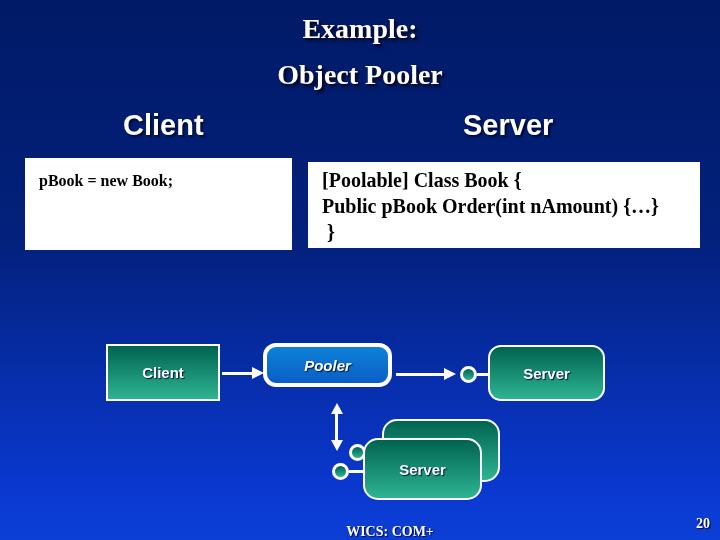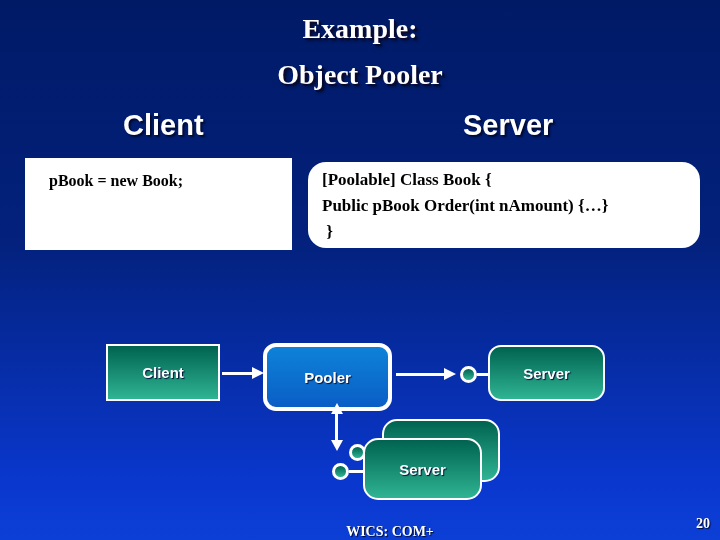--- a/index.html
+++ b/index.html
@@ -16,33 +16,34 @@
   .col-hdr {
     position:absolute; color:#ffffff; font-weight:bold; font-size:29px;
     text-shadow:2px 2px 2px #000a30;
   }
   .hdr-client { left:123px; top:109px; }
   .hdr-server { left:463px; top:109px; }
   .codebox {
     position:absolute; background:var(--code-bg,#ffffff); color:var(--code-text,#000000);
     font-family:"Liberation Serif", serif; font-weight:bold; box-sizing:border-box;
   }
-  .codebox-client { left:25px; top:158px; width:267px; height:92px; padding:10px 24px; font-size:16px; line-height:26px; }
-  .codebox-server { left:308px; top:162px; width:392px; height:86px; padding:5px 14px; font-size:17px; line-height:26px;border-radius:18px; }
+  .codebox-client { left:25px; top:158px; width:267px; height:92px; padding:10px 14px; font-size:16px; line-height:26px; }
+  .codebox-server { left:308px; top:162px; width:392px; height:86px; padding:5px 14px; font-size:20px; line-height:26px; }
   .code-line { white-space:pre; }
   .dbox {
     position:absolute; display:flex; align-items:center; justify-content:center;
     color:#ffffff; font-weight:bold; font-size:15px; text-shadow:1px 1px 1px #00123a;
     box-sizing:border-box; border:2px solid #ffffff;
     background: linear-gradient(180deg, var(--green-dark,#006350) 0%, var(--green-light,#2fb493) 100%);
   }
   .box-client { left:106px; top:344px; width:114px; height:57px; }
   .box-pooler {
-    left:263px; top:343px; width:129px; height:68px; border-radius:13px; border-width:4px;
+    left:263px; top:343px; width:129px; height:44px; border-radius:13px; border-width:4px;
     background: linear-gradient(180deg, var(--pooler-blue-top,#0e82d8) 0%, var(--pooler-blue-bottom,#0a5ec6) 100%);
+    font-style: italic;
   }
   .box-server-top { left:488px; top:345px; width:117px; height:56px; border-radius:13px; }
   .box-server-back { left:382px; top:419px; width:118px; height:63px; border-radius:15px; z-index:1; }
   .box-server-front { left:363px; top:438px; width:119px; height:62px; border-radius:15px; z-index:3; }
   .hline { position:absolute; height:3px; background:#ffffff; }
   .vline { position:absolute; width:3px; background:#ffffff; }
   .ah-right { position:absolute; width:0; height:0; border-top:6px solid transparent; border-bottom:6px solid transparent; border-left:12px solid #ffffff; }
   .ah-up    { position:absolute; width:0; height:0; border-left:6px solid transparent; border-right:6px solid transparent; border-bottom:11px solid #ffffff; }
   .ah-down  { position:absolute; width:0; height:0; border-left:6px solid transparent; border-right:6px solid transparent; border-top:11px solid #ffffff; }
   .lollipop {

